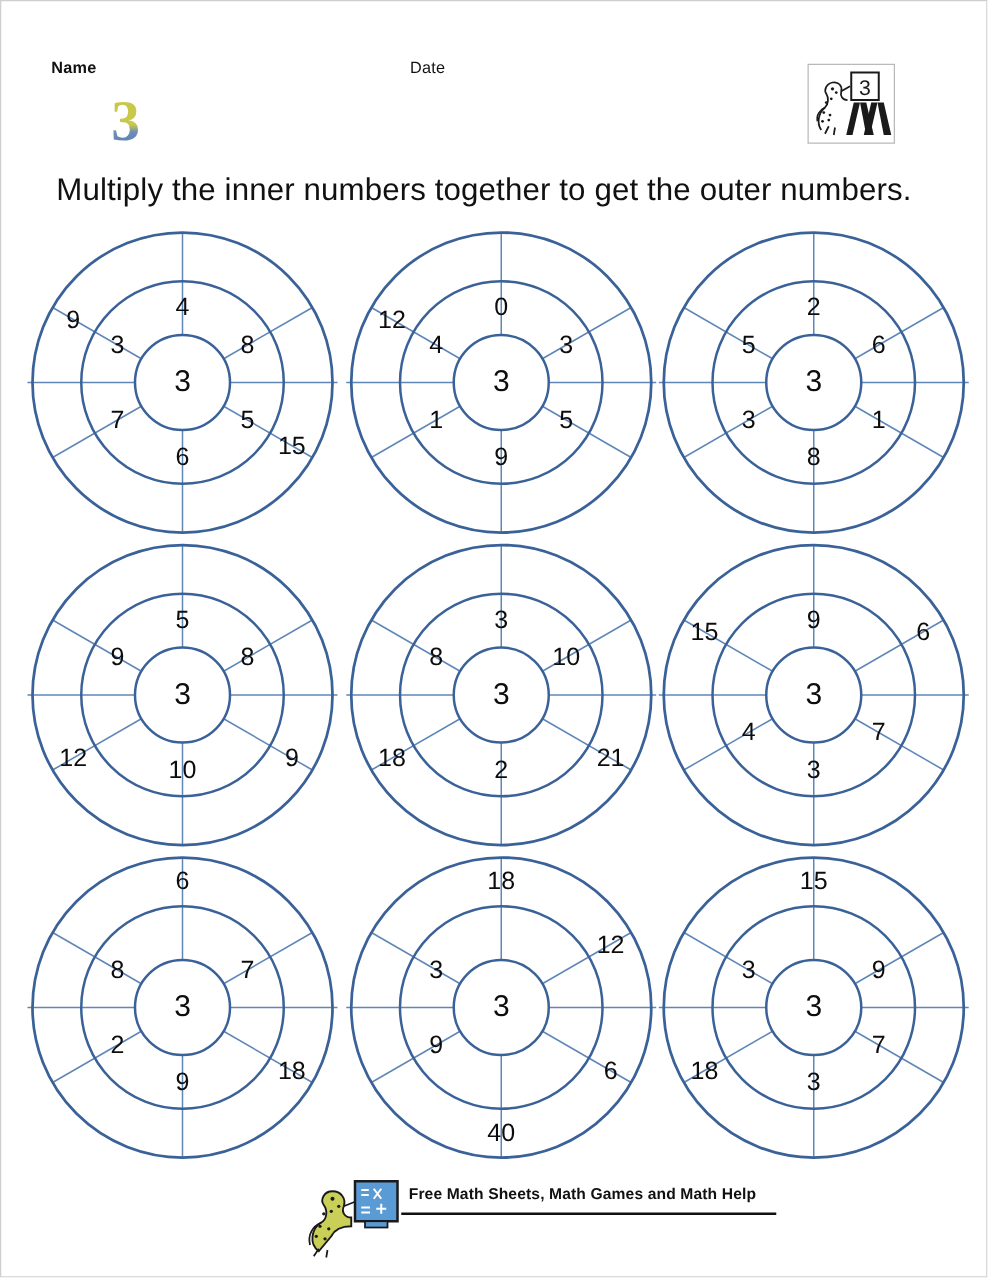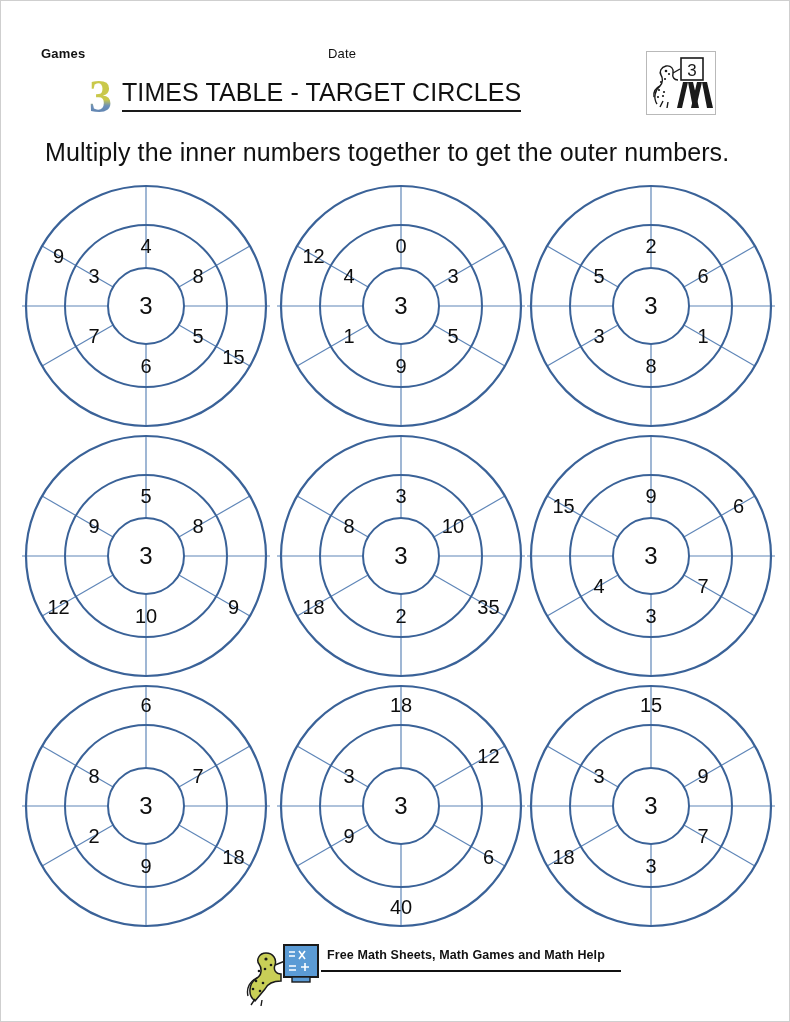--- a/index.html
+++ b/index.html
@@ -167,26 +167,25 @@
     position: absolute;
     left: 0px; top: 4px;
     width: 92px; height: 64px;
   }
 </style>
 </head>
 <body>
 
 <div class="page">
 
-  <div class="hdr-name">Games</div>
+  <div class="hdr-name">Name</div>
   <div class="hdr-date">Date</div>
 
   <div class="title-row">
     <div class="big-three">3</div>
-    <div class="title-text">TIMES TABLE - TARGET CIRCLES</div>
   </div>
 
   <div class="subtitle">Multiply the inner numbers together to get the outer numbers.</div>
 
   <div class="corner-logo">
     <svg width="68" height="62" viewBox="0 0 68 62">
 
       <g fill="none" stroke="#1a1a1a" stroke-width="1.4">
         <path d="M10 52 C6 46 8 38 13 34 C16 31 16 26 14 23 C12 20 14 15 19 14 C24 13 27 17 26 21 C25 25 27 28 31 28"></path>
         <path d="M13 34 C9 36 6 40 7 45"></path>
@@ -321,21 +320,21 @@
             <line x1="157.90896534380866" y1="105.99999999999999" x2="228.9230484541326" y2="64.99999999999994" stroke="#5f86b8" stroke-width="1.2"></line>
             <line x1="163" y1="125" x2="249" y2="125" stroke="#5f86b8" stroke-width="1.2"></line>
             <line x1="87" y1="125" x2="1" y2="125" stroke="#5f86b8" stroke-width="1.2"></line>
             <circle cx="125" cy="125" r="120" fill="none" stroke="#3a6298" stroke-width="2.2"></circle>
             <circle cx="125" cy="125" r="81" fill="none" stroke="#3a6298" stroke-width="2"></circle>
             <circle cx="125" cy="125" r="38" fill="none" stroke="#3a6298" stroke-width="2"></circle>
           </svg>
           <div class="num center" style="left: 125px; top: 125px;">3</div>
           <div class="num middle" style="left: 125px; top: 65px;">3</div>
           <div class="num middle" style="left: 176.962px; top: 95px;">10</div>
-          <div class="num outer" style="left: 212.469px; top: 175.5px;">35</div>
+          <div class="num outer" style="left: 212.469px; top: 175.5px;">21</div>
           <div class="num middle" style="left: 125px; top: 185px;">2</div>
           <div class="num outer" style="left: 37.5314px; top: 175.5px;">18</div>
           <div class="num middle" style="left: 73.0385px; top: 95px;">8</div>
         </div>
       <div class="cell">
           <svg class="target" width="250" height="250" viewBox="0 0 250 250">
             <line x1="157.9089653438087" y1="144" x2="228.92304845413264" y2="185" stroke="#5f86b8" stroke-width="1.2"></line>
             <line x1="125" y1="163" x2="125.00000000000001" y2="245" stroke="#5f86b8" stroke-width="1.2"></line>
             <line x1="92.09103465619133" y1="144" x2="21.07695154586736" y2="185" stroke="#5f86b8" stroke-width="1.2"></line>
             <line x1="92.09103465619134" y1="106" x2="21.076951545867374" y2="64.99999999999999" stroke="#5f86b8" stroke-width="1.2"></line>

